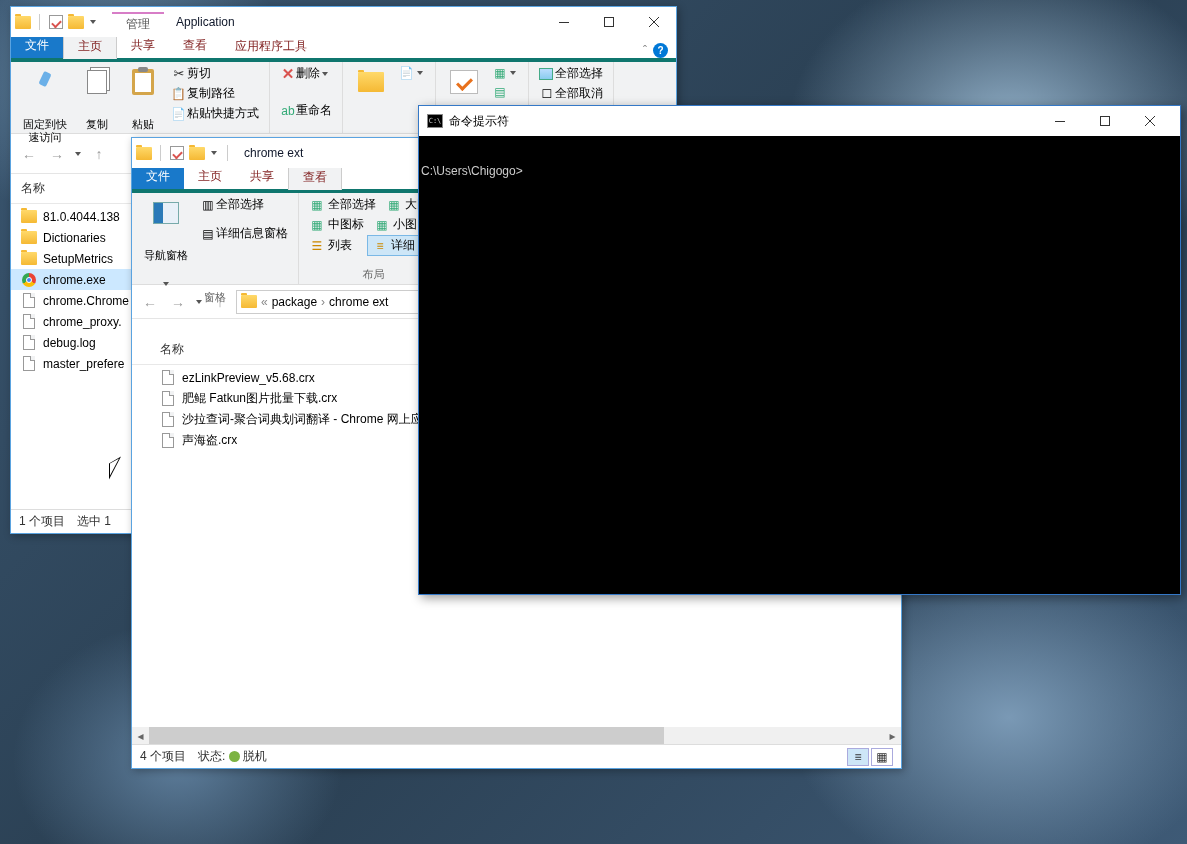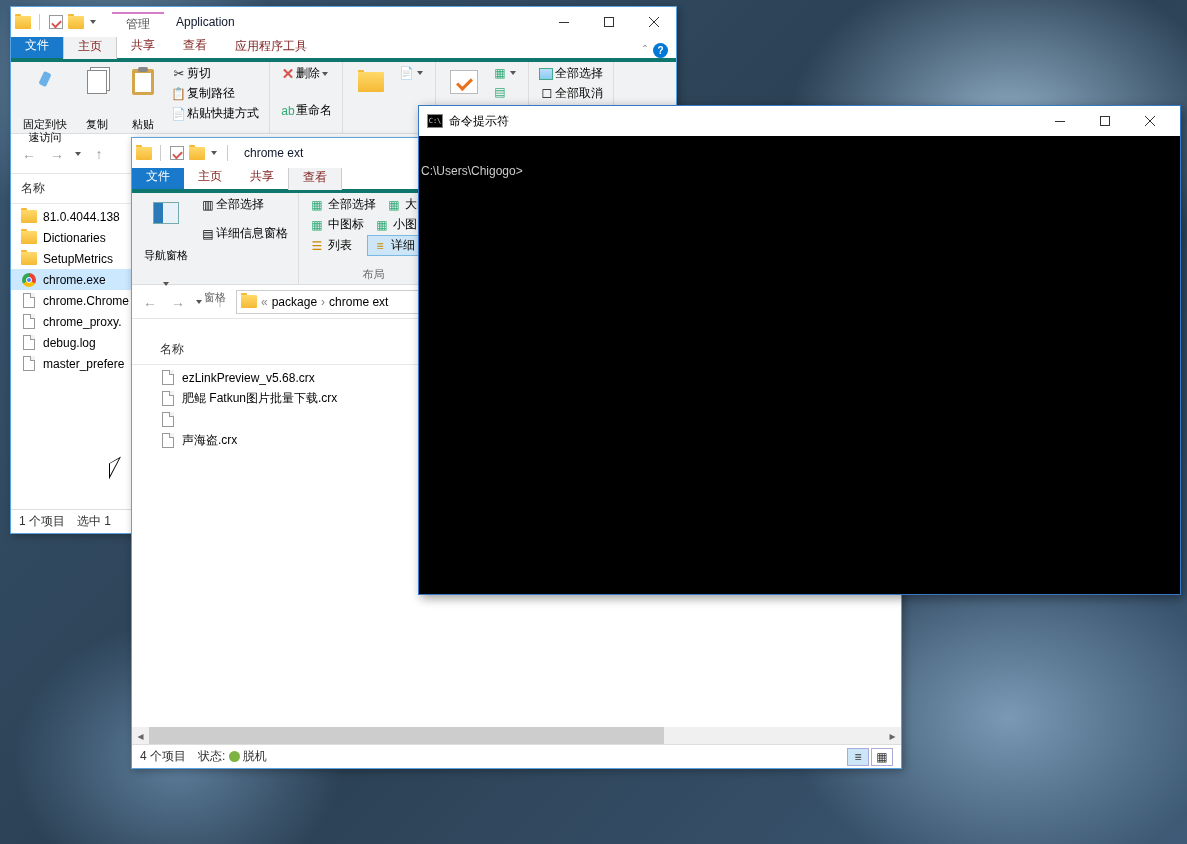--- a/index.html
+++ b/index.html
@@ -419,20 +419,21 @@
       <div class="file-row">
         <span class="file-ico">
           <span class="doc-ico"></span>
         </span>
         <span>肥鲲 Fatkun图片批量下载.crx</span>
       </div>
       <div class="file-row">
         <span class="file-ico">
           <span class="doc-ico"></span>
         </span>
+        <span>沙拉查词-聚合词典划词翻译 - Chrome 网上应</span>
       </div>
       <div class="file-row">
         <span class="file-ico">
           <span class="doc-ico"></span>
         </span>
         <span>声海盗.crx</span>
       </div>
     </div>
   <div class="scroll-h">
     <div class="arrow">◂</div>

